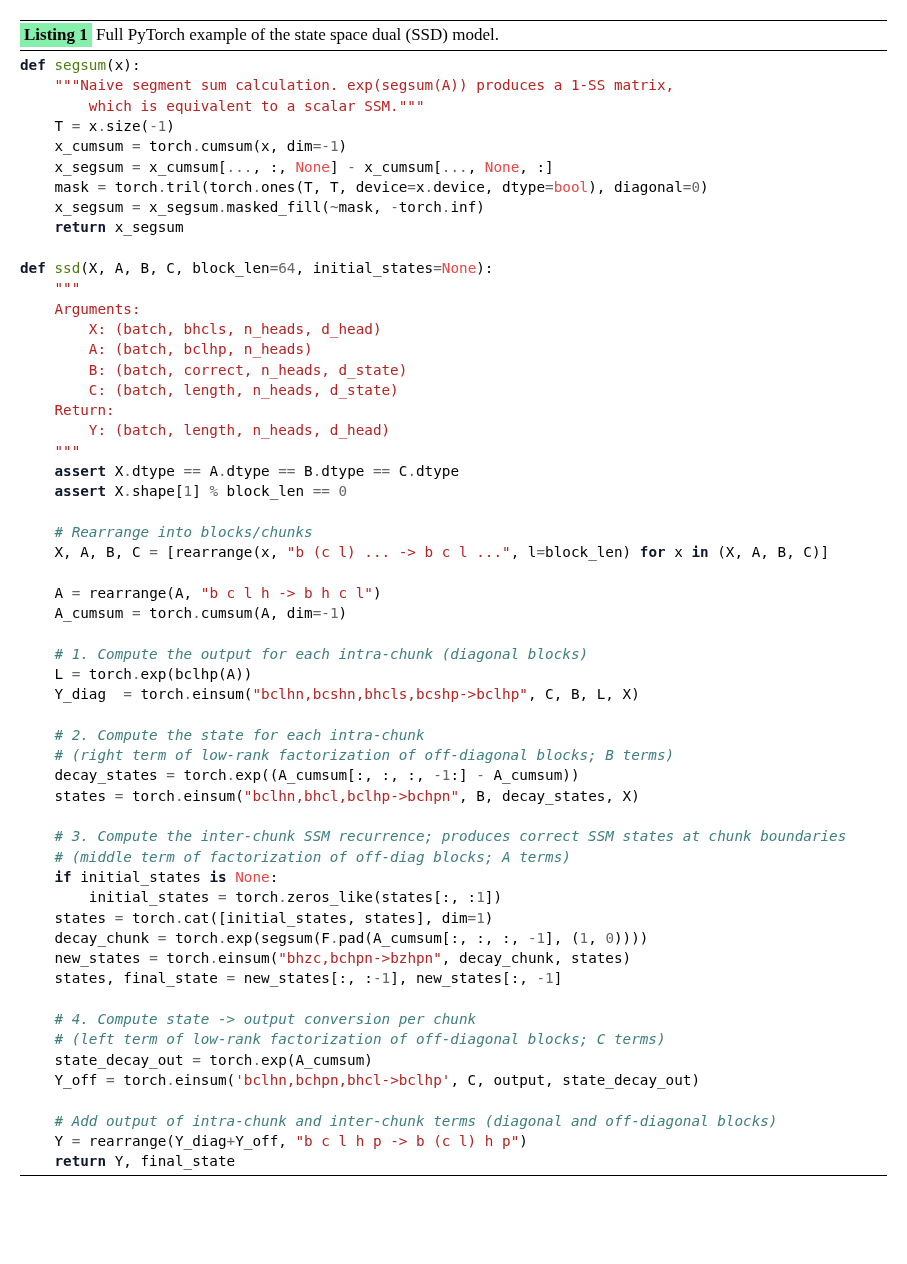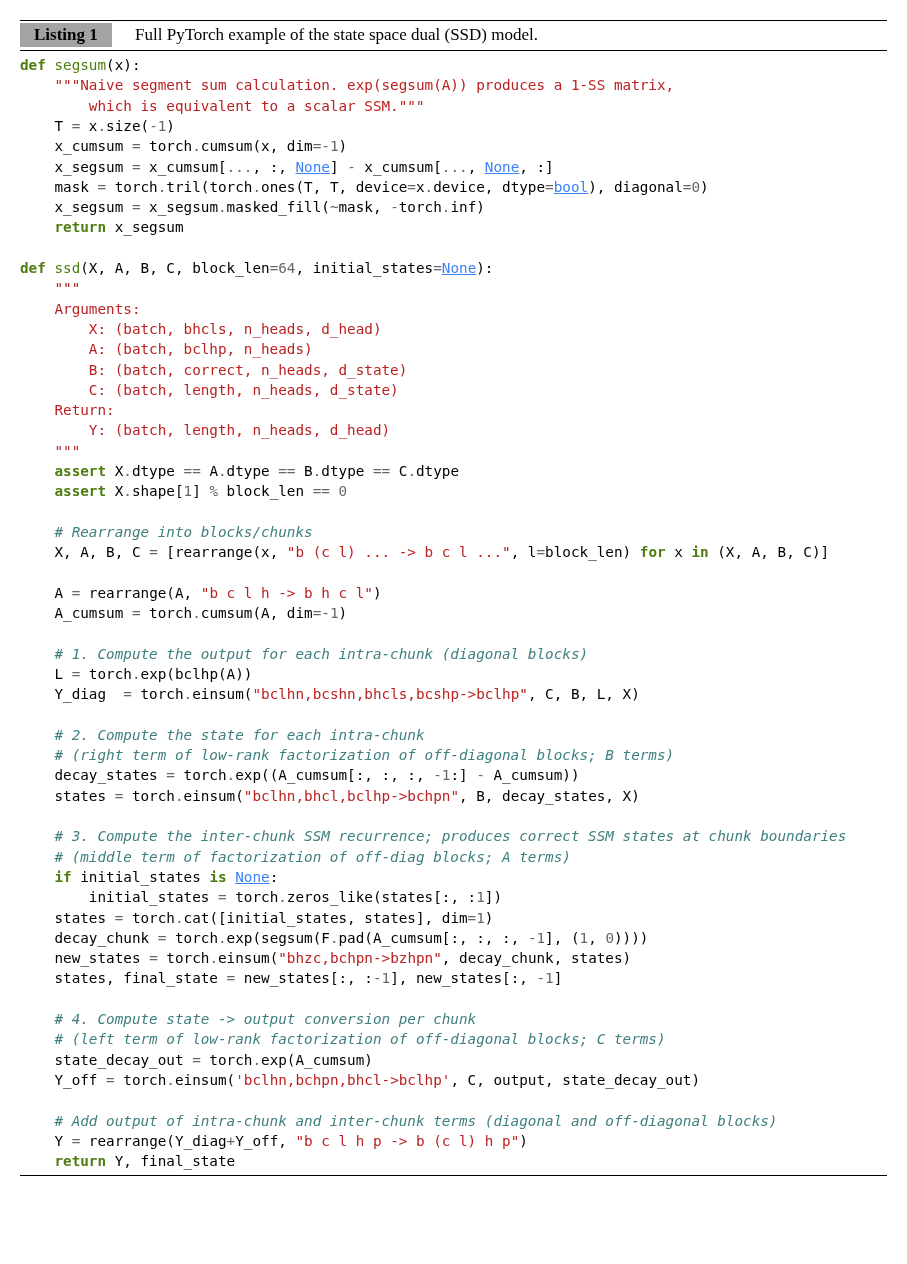--- a/index.html
+++ b/index.html
@@ -14,43 +14,42 @@
     margin: 0 auto;
   }
   .listing-header {
     border-top: 1px solid #000;
     border-bottom: 1px solid #000;
     padding: 2px 0 3px 0;
     font-size: 17px;
     line-height: 1.3;
   }
   .listing-label {
-    background-color: #a3a3a3;
+    background-color: #86efac;
     font-weight: bold;
-    padding: 1px 14px;
+    padding: 1px 4px;
     display: inline-block;
   }
   .listing-caption {
     display: inline;
-    margin-left: 19px;
   }
   .code-block {
     border-bottom: 1px solid #000;
     padding: 4px 0 4px 0;
   }
   pre {
     margin: 0;
     font-family: "Menlo", "Consolas", "DejaVu Sans Mono", monospace;
     font-size: 14.3px;
     line-height: 1.42;
     white-space: pre;
     letter-spacing: 0px;
   }
-  .kw   { color: #4d7c0f; font-weight: bold; }   
-  .nb   { color: #3b82f6; text-decoration: underline; }                       
+  .kw   { color: #0f172a; font-weight: bold; }   
+  .nb   { color: #ef4444; }                       
   .fn   { color: #4d7c0f; }                       
   .str  { color: #ba2121; }                       
   .num  { color: #666666; }                       
   .cmt  { color: #3f7f7f; font-style: italic; }   
   .op   { color: #666666; }                       
 </style>
 </head>
 <body>
 
 <div class="listing-container">

